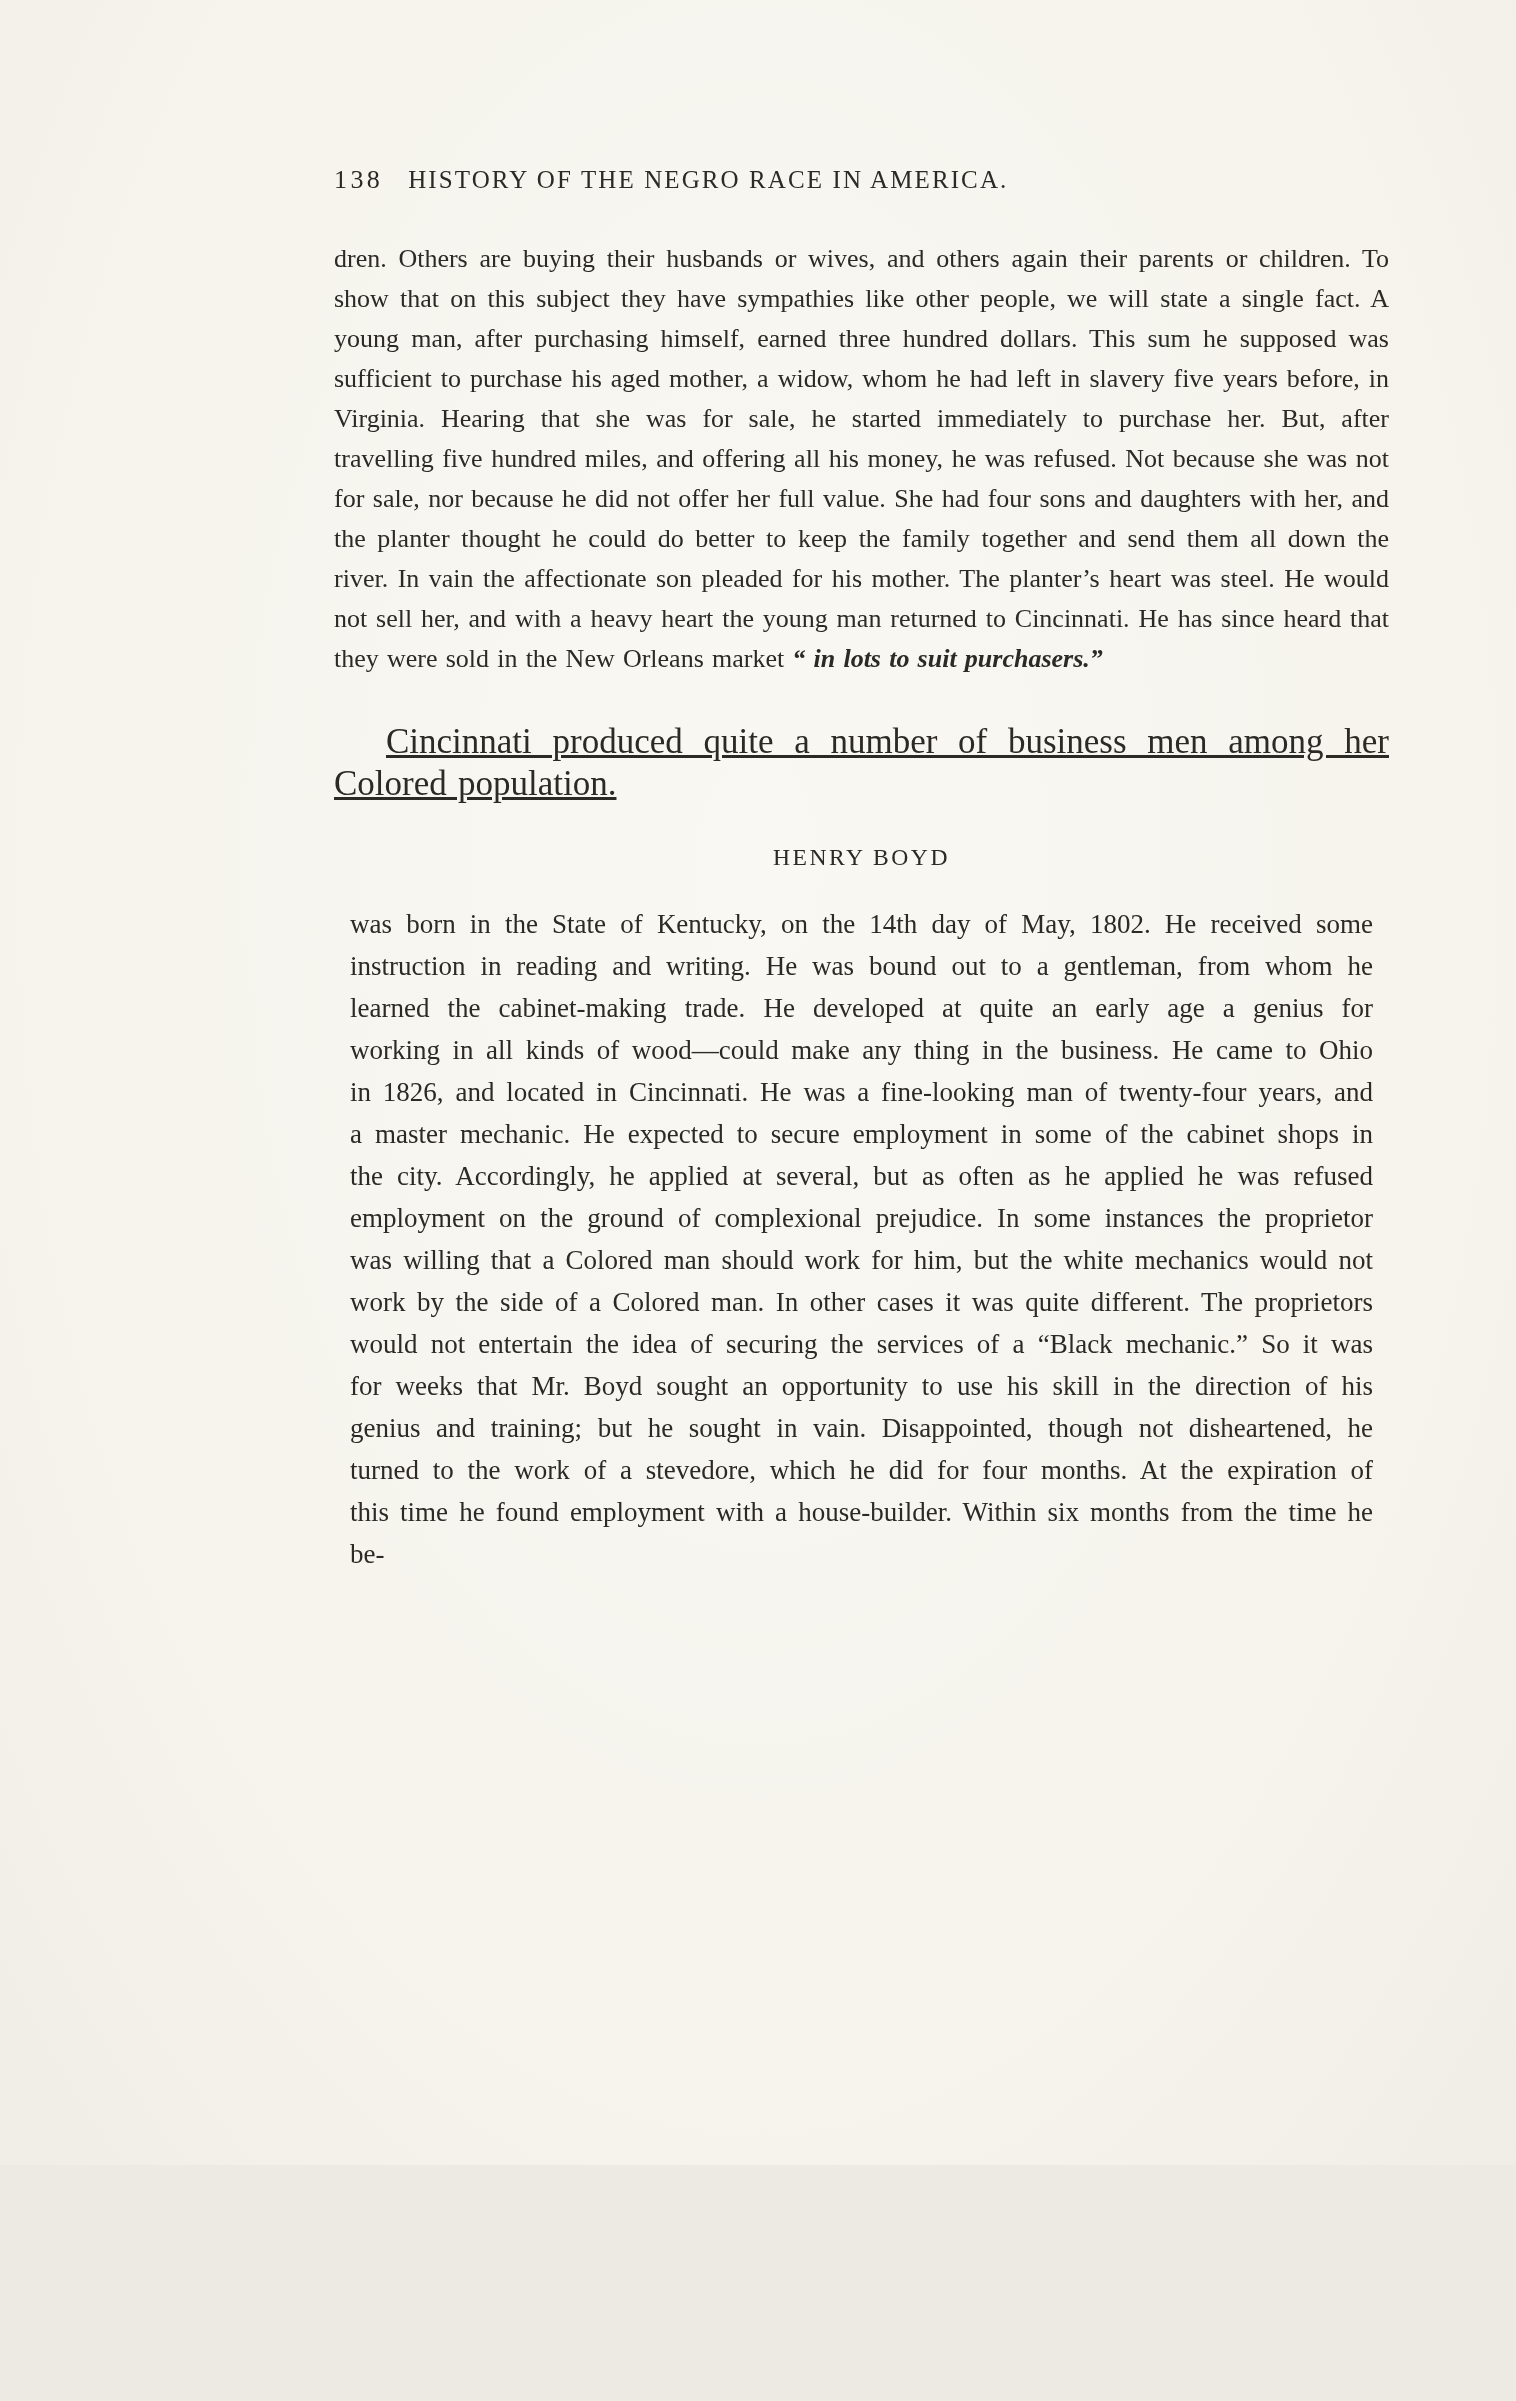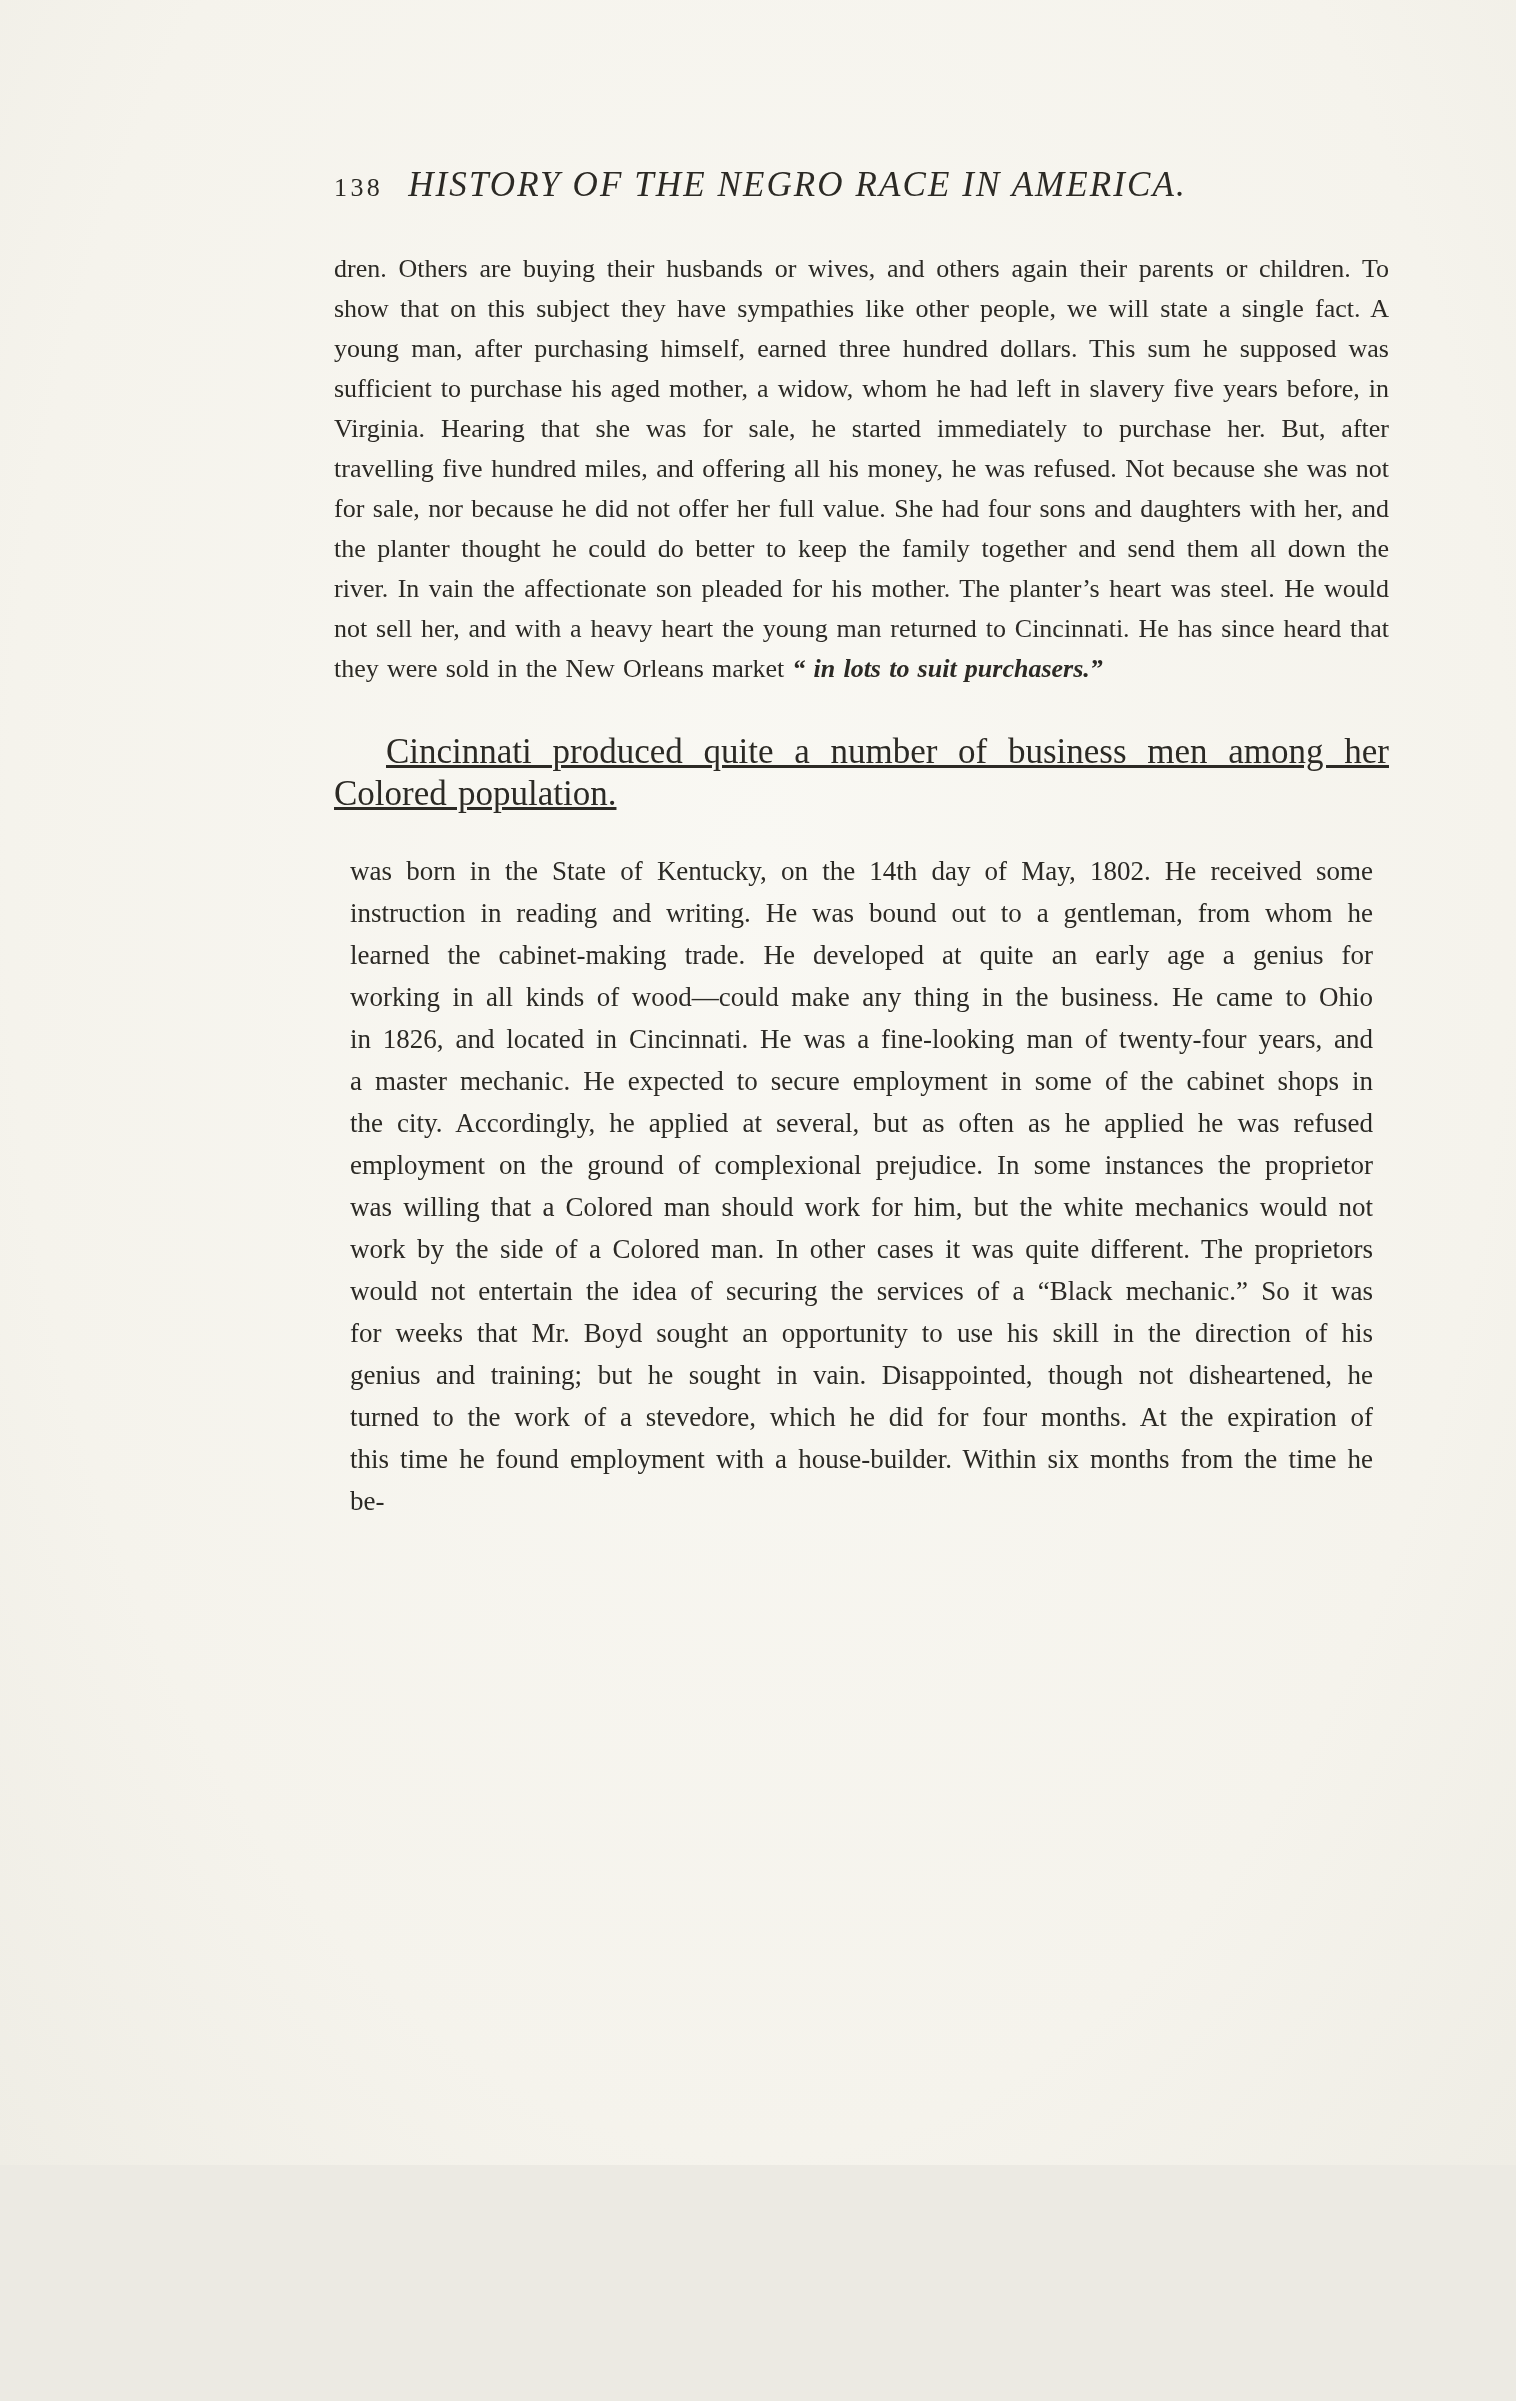--- a/index.html
+++ b/index.html
@@ -32,22 +32,21 @@
       align-items: baseline;
       margin-bottom: 44px;
     }
     .page-num {
       font-size: 26px;
       letter-spacing: 3.4px;
       margin-right: 25px;
       font-style: normal;
     }
     .header-title {
-      font-style: italic;
-      font-size: 35px;
+      font-size: 25px;
       letter-spacing: 2.1px;
       white-space: nowrap;
     }
     p.body-text {
       margin: 0;
       text-align: justify;
       font-size: 26px;
       line-height: 40px;
       word-spacing: 1.7px;
     }
@@ -87,18 +86,19 @@
 
     <div class="running-header">
       <span class="page-num">138</span>
       <span class="header-title">HISTORY OF THE NEGRO RACE IN AMERICA.</span>
     </div>
 
     <p class="body-text para-1"><span>dren.  Others are buying their husbands or wives, and others again their parents or children.  To show that on this subject they have sympathies like other people, we will state a single fact.  A young man, after purchasing himself, earned three hundred dollars.  This sum he supposed was sufficient to purchase his aged mother, a widow, whom he had left in slavery five years before, in Virginia.  Hearing that she was for sale, he started immediately to purchase her.  But, after travelling five hundred miles, and offering all his money, he was refused. Not because she was not for sale, nor because he did not offer her full value.  She had four sons and daughters with her, and the planter thought he could do better to keep the family together and send them all down the river.  In vain the affectionate son pleaded for his mother. The planter’s heart was steel.  He would not sell her, and with a heavy heart the young man returned to Cincinnati.  He has since heard that they were sold in the New Orleans market </span><span class="italic-quote">“ in lots to suit purchasers.”</span></p>
 
     <p class="para-2">Cincinnati produced quite a number of business men among her Colored population.</p>
 
+    <h2 class="section-heading">HENRY BOYD</h2>
 
     <p class="para-3">was born in the State of Kentucky, on the 14th day of May, 1802.  He received some instruction in reading and writing. He was bound out to a gentleman, from whom he learned the cabinet-making trade.  He developed at quite an early age a genius for working in all kinds of wood—could make any thing in the business.  He came to Ohio in 1826, and located in Cincinnati.  He was a fine-looking man of twenty-four years, and a master mechanic.  He expected to secure employment in some of the cabinet shops in the city.  Accordingly, he applied at several, but as often as he applied he was refused employment on the ground of complexional prejudice.  In some instances the proprietor was willing that a Colored man should work for him, but the white mechanics would not work by the side of a Colored man.  In other cases it was quite different.  The proprietors would not entertain the idea of securing the services of a “Black mechanic.”  So it was for weeks that Mr. Boyd sought an opportunity to use his skill in the direction of his genius and training; but he sought in vain.  Disappointed, though not disheartened, he turned to the work of a stevedore, which he did for four months.  At the expiration of this time he found employment with a house-builder.  Within six months from the time he be-</p>
 
   </div>
 </div>
 
 
 </body></html>

